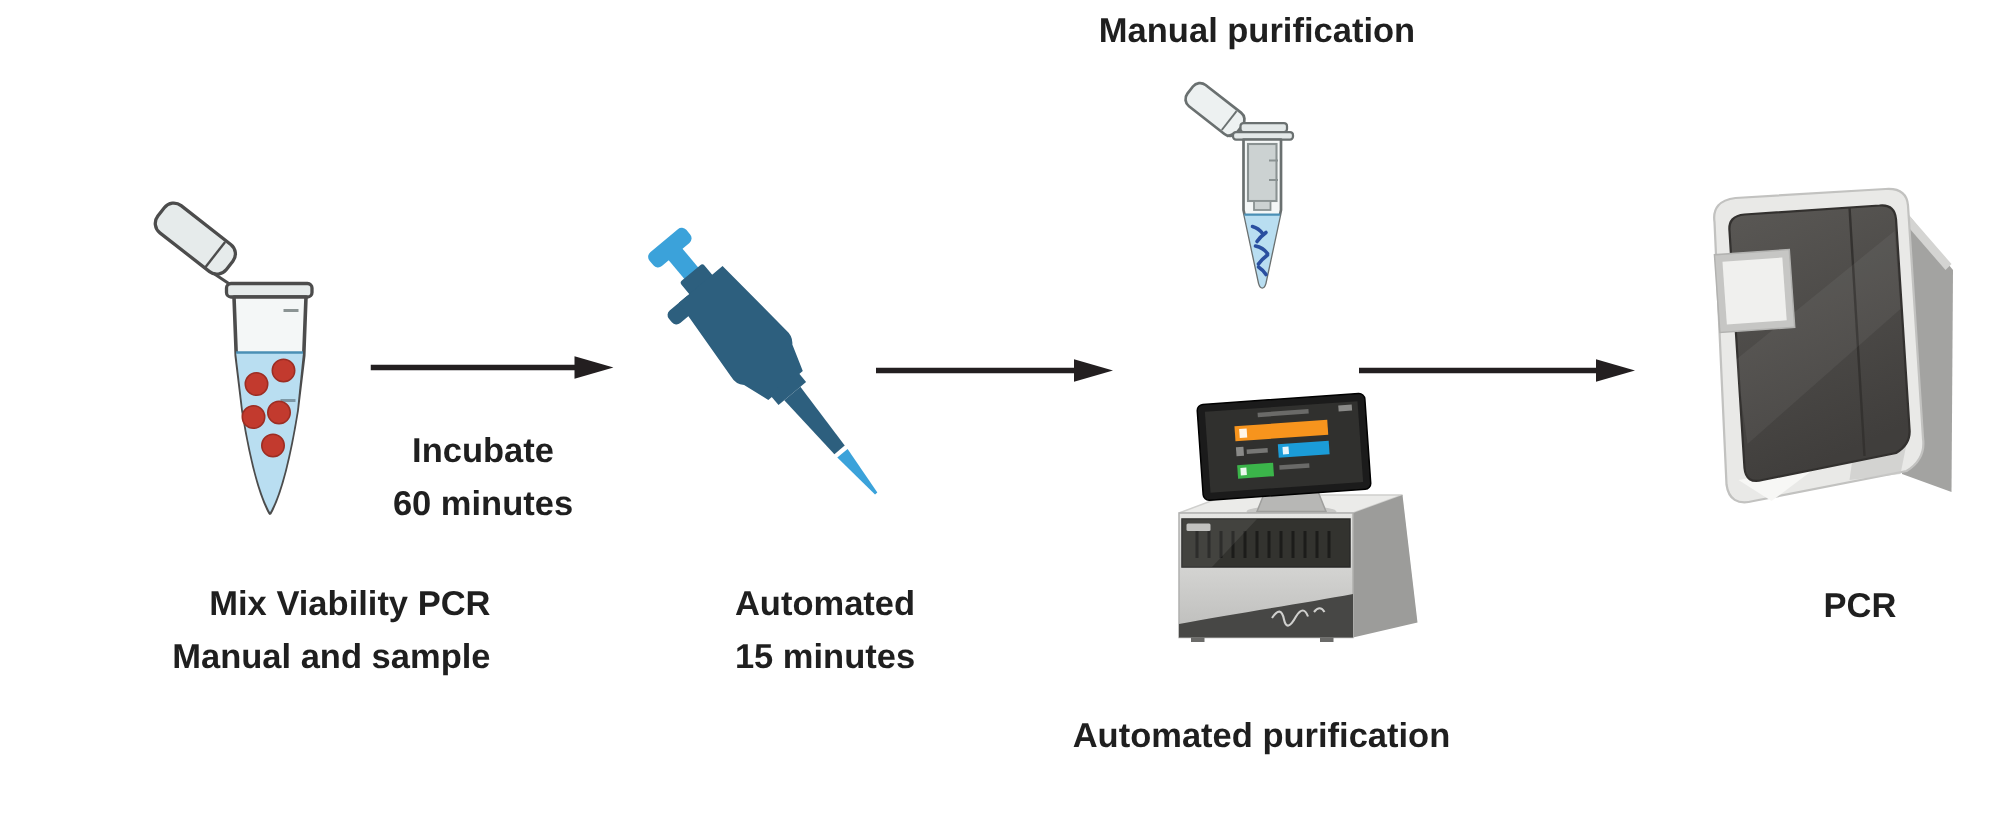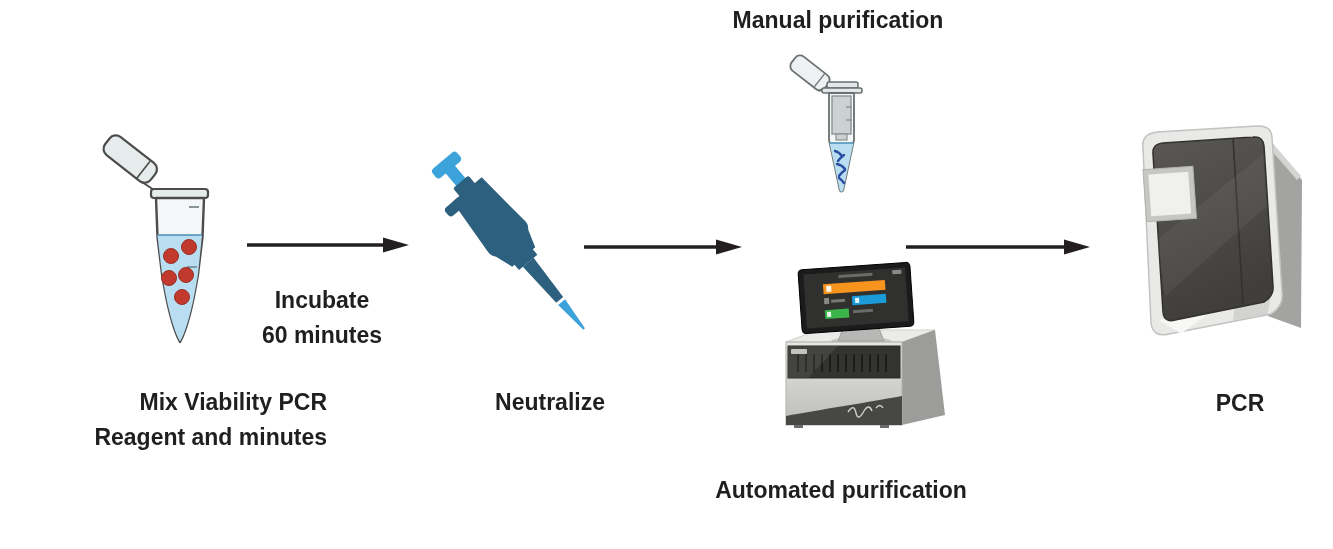--- a/index.html
+++ b/index.html
@@ -63,21 +63,21 @@
       <circle cx="85" cy="124" r="7.5"></circle>
       <circle cx="103" cy="115" r="7.5"></circle>
       <circle cx="83" cy="146" r="7.5"></circle>
       <circle cx="100" cy="143" r="7.5"></circle>
       <circle cx="96" cy="165" r="7.5"></circle>
     </g>
   </svg>
 
   <div class="caption" style="left:17px;top:385px;width:310px;text-align:right;">
     <span>Mix Viability PCR</span><br>
-    <span>Reagent and minutes</span>
+    <span>Manual and sample</span>
   </div>
 
   <svg class="abs" style="left:247px;top:236px;" width="162" height="18" viewBox="0 0 162 18">
     <line x1="0" y1="9" x2="138" y2="9" stroke="var(--arrow)" stroke-width="3.6"></line>
     <polygon points="136,1.5 162,9 136,16.5" fill="var(--arrow)"></polygon>
   </svg>
   <div class="caption" style="left:222px;top:283px;width:200px;">
     <span>Incubate</span><br>
     <span>60 minutes</span>
   </div>
@@ -89,21 +89,22 @@
       <rect x="-10" y="26" width="20" height="12" rx="2" fill="var(--pipette-dark)"></rect>
       <rect x="-31" y="36" width="22" height="11" rx="4" fill="var(--pipette-dark)"></rect>
       <path d="M-19,36 L19,36 L24,96 Q25,102 21,106 L15,124 L-15,124 L-21,106 Q-25,102 -24,96 Z" fill="var(--pipette-dark)" stroke-linejoin="round"></path>
       <rect x="-12" y="122" width="24" height="9" fill="var(--pipette-dark)"></rect>
       <path d="M-7,131 L7,131 L4.5,180 L-4.5,180 Z" fill="var(--pipette-dark)"></path>
       <path d="M-4.5,183 L4.5,183 L1,218 L-1,218 Z" fill="var(--pipette-light)"></path>
     </g>
   </svg>
 
   <div class="caption" style="left:450px;top:385px;width:200px;">
-    <span>Neutralize</span><br>
+    <span>Automated</span><br>
+    <span>15 minutes</span>
   </div>
 
   <svg class="abs" style="left:584px;top:238px;" width="158" height="18" viewBox="0 0 158 18">
     <line x1="0" y1="9" x2="134" y2="9" stroke="var(--arrow)" stroke-width="3.6"></line>
     <polygon points="132,1.5 158,9 132,16.5" fill="var(--arrow)"></polygon>
   </svg>
 
   <div class="caption" style="left:688px;top:3px;width:300px;">
     <span>Manual purification</span>
   </div>

